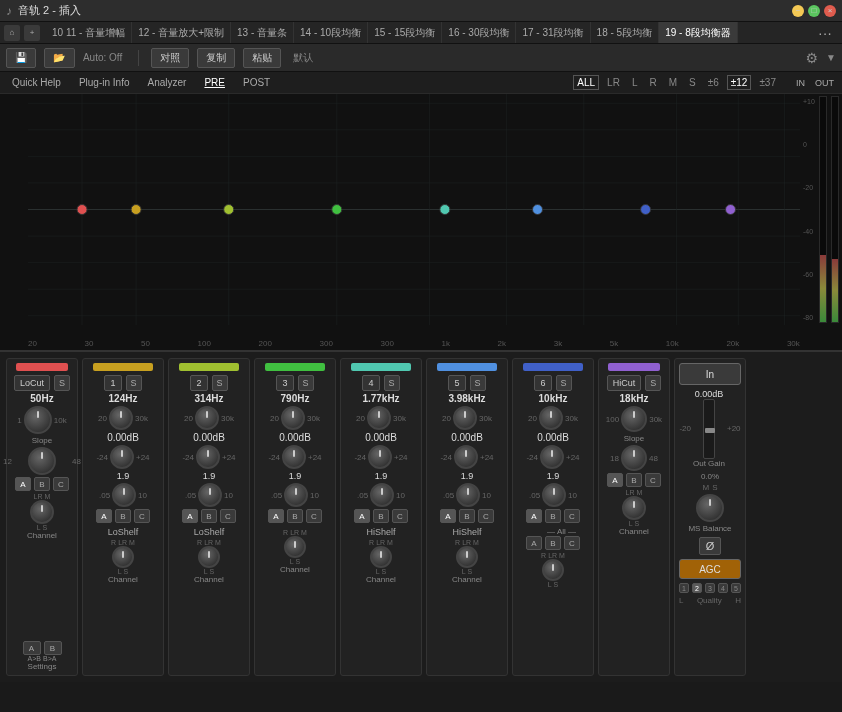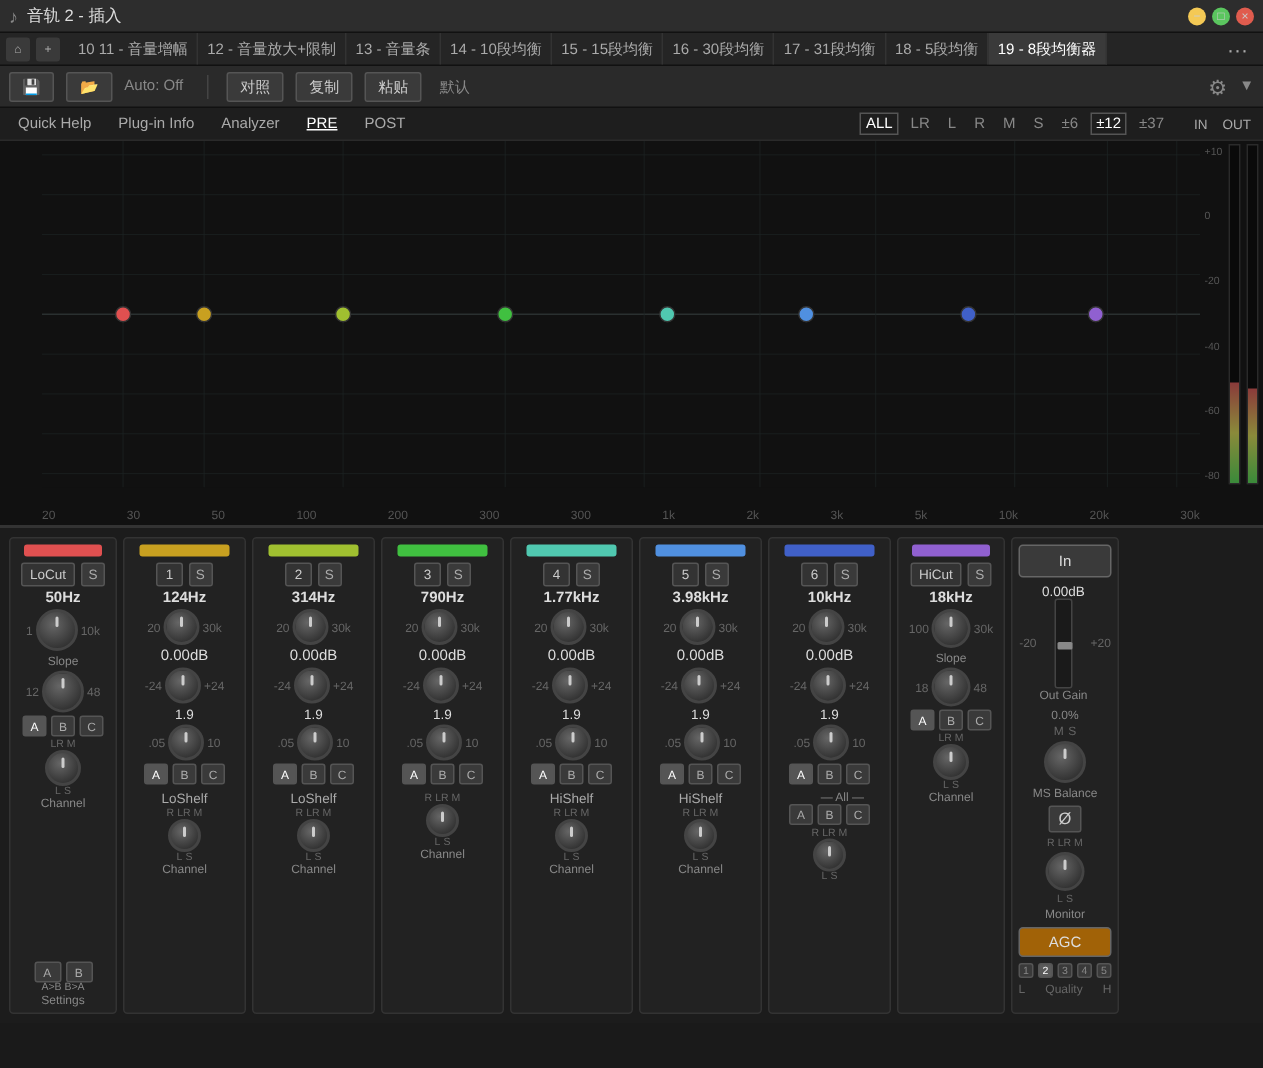--- a/index.html
+++ b/index.html
@@ -544,21 +544,21 @@
       <div class="band-name-btn">LoCut</div>
       <div class="solo-btn">S</div>
     </div>
     <div class="freq-display">50Hz</div>
     <div style="display:flex; align-items:center; gap:2px; font-size:8px; color:#666;">
       <span>1</span>
       <div class="knob knob-small" style="width:28px;height:28px;"></div>
       <span>10k</span>
     </div>
     <span style="font-size:8px; color:#888;">Slope</span>
-    <div style="display:flex; align-items:center; gap:2px; font-size:8px; color:#666;">
+    <div style="display:flex; align-items:center; gap:16px; font-size:8px; color:#666;">
       <span>12</span>
       <div class="knob knob-small" style="width:28px;height:28px;"></div>
       <span>48</span>
     </div>
     <div class="abc-row">
       <div class="abc-btn active">A</div>
       <div class="abc-btn">B</div>
       <div class="abc-btn">C</div>
     </div>
     <div style="display:flex; flex-direction:column; align-items:center;">
@@ -922,33 +922,20 @@
       <div style="width:100%; display:flex; justify-content:center;">
         <div class="knob knob-small" style="width:28px; height:28px;"></div>
       </div>
       <span style="font-size:8px; color:#888;">MS Balance</span>
     </div>
 
     <div style="display:flex; justify-content:center;">
       <div style="width:22px; height:18px; background:#3a3a3a; border:1px solid #555; border-radius:2px; display:flex; align-items:center; justify-content:center; cursor:pointer; font-size:11px; color:#ccc;">Ø</div>
     </div>
 
-    <div style="display:flex; flex-direction:column; align-items:center; gap:2px;">
-      <div style="font-size:7px; color:#666; display:flex; gap:2px;">
-        <span>R</span>
-          <span>LR</span>
-          <span>M</span>
-      </div>
-      <div class="knob knob-small" style="width:26px; height:26px;"></div>
-      <div style="font-size:7px; color:#666; display:flex; gap:2px;">
-        <span>L</span>
-          <span>S</span>
-      </div>
-      <span style="font-size:8px; color:#888;">Monitor</span>
-    </div>
 
     <div class="agc-btn">AGC</div>
 
     <div id="quality-section">
       <div class="quality-dots">
         <div class="quality-dot">1</div>
         <div class="quality-dot active">2</div>
         <div class="quality-dot">3</div>
         <div class="quality-dot">4</div>
         <div class="quality-dot">5</div>

